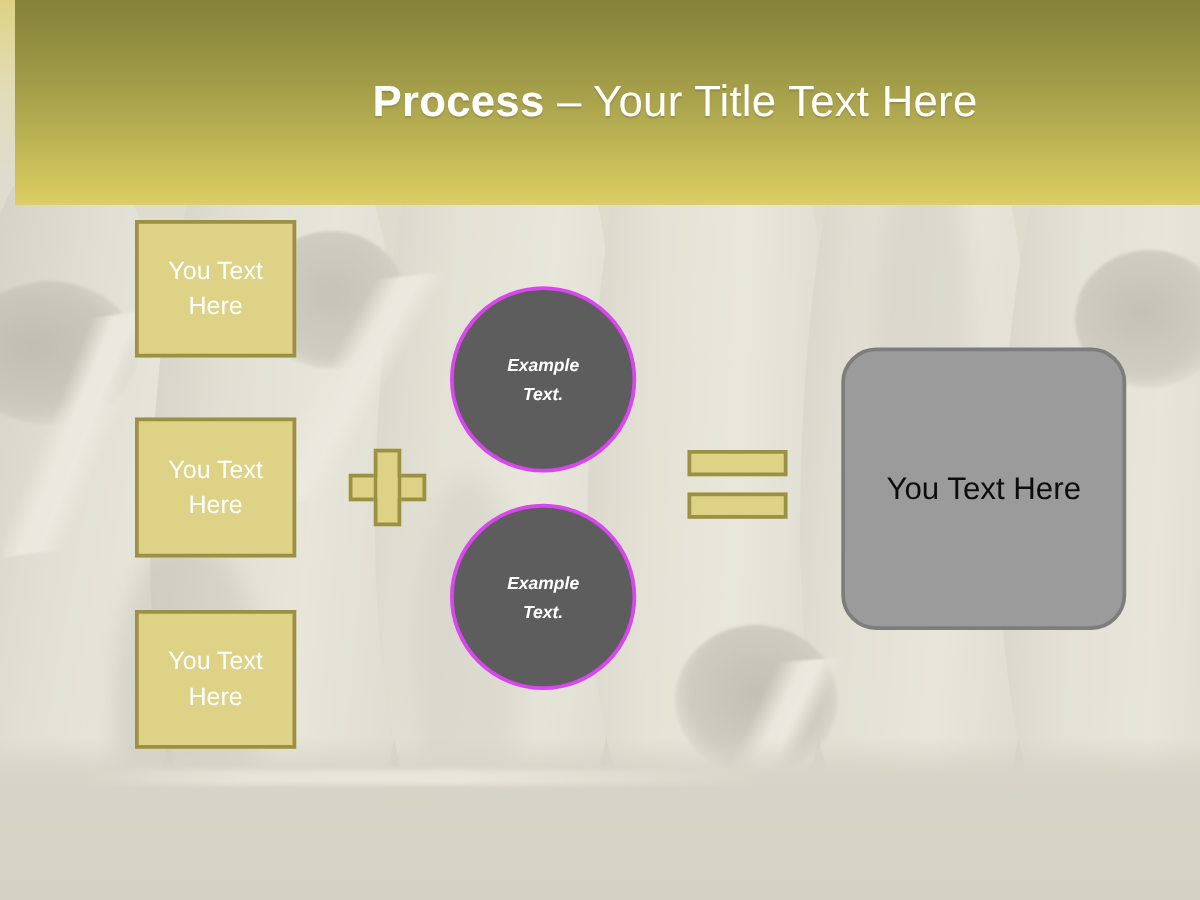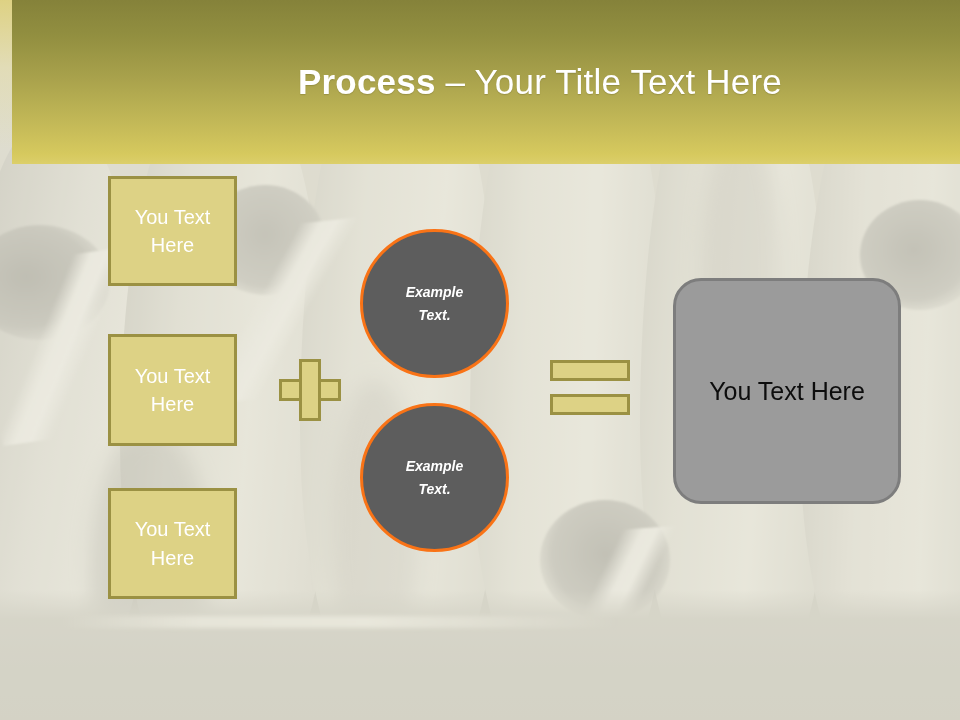--- a/index.html
+++ b/index.html
@@ -120,21 +120,21 @@
     position:absolute;background:#ddd285;border:3px solid #9b9143;box-sizing:border-box;
   }
   .plus .hbar{left:0;top:20px;width:62px;height:22px;}
   .plus .vbar{left:20px;top:0;width:22px;height:62px;}
   .plus .inner{left:23px;top:23px;width:16px;height:16px;background:#ddd285;border:none;}
 
   
   .circle{
     position:absolute;border-radius:50%;
     background:#5d5d5d;
-    border:3px solid #f97316;
+    border:3px solid #d946ef;
     box-sizing:border-box;
     display:flex;align-items:center;justify-content:center;
     color:#ffffff;
     font-weight:700;font-style:italic;
     font-size:14px;line-height:1.6;
     text-align:center;
   }
   .circle1{left:360px;top:229px;width:149px;height:149px;}
   .circle2{left:360px;top:403px;width:149px;height:149px;}
 

